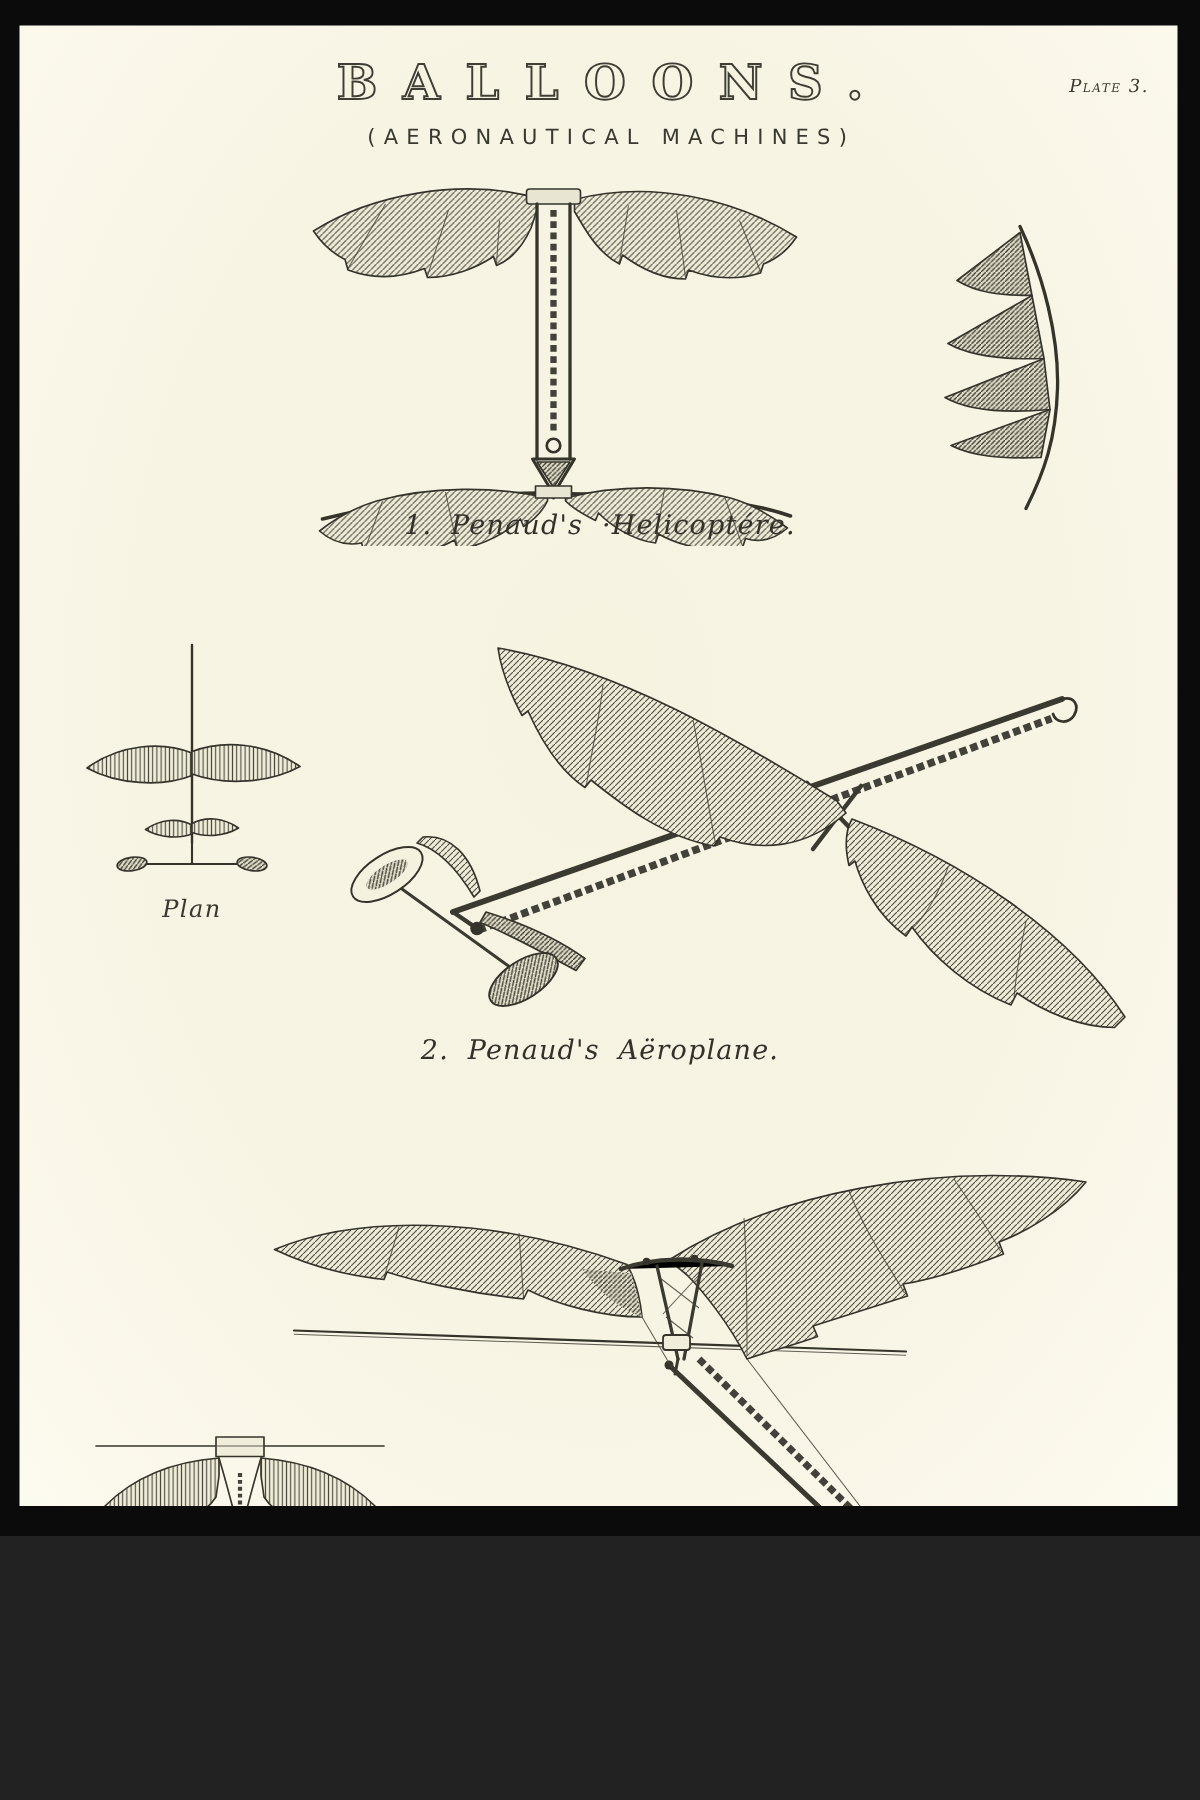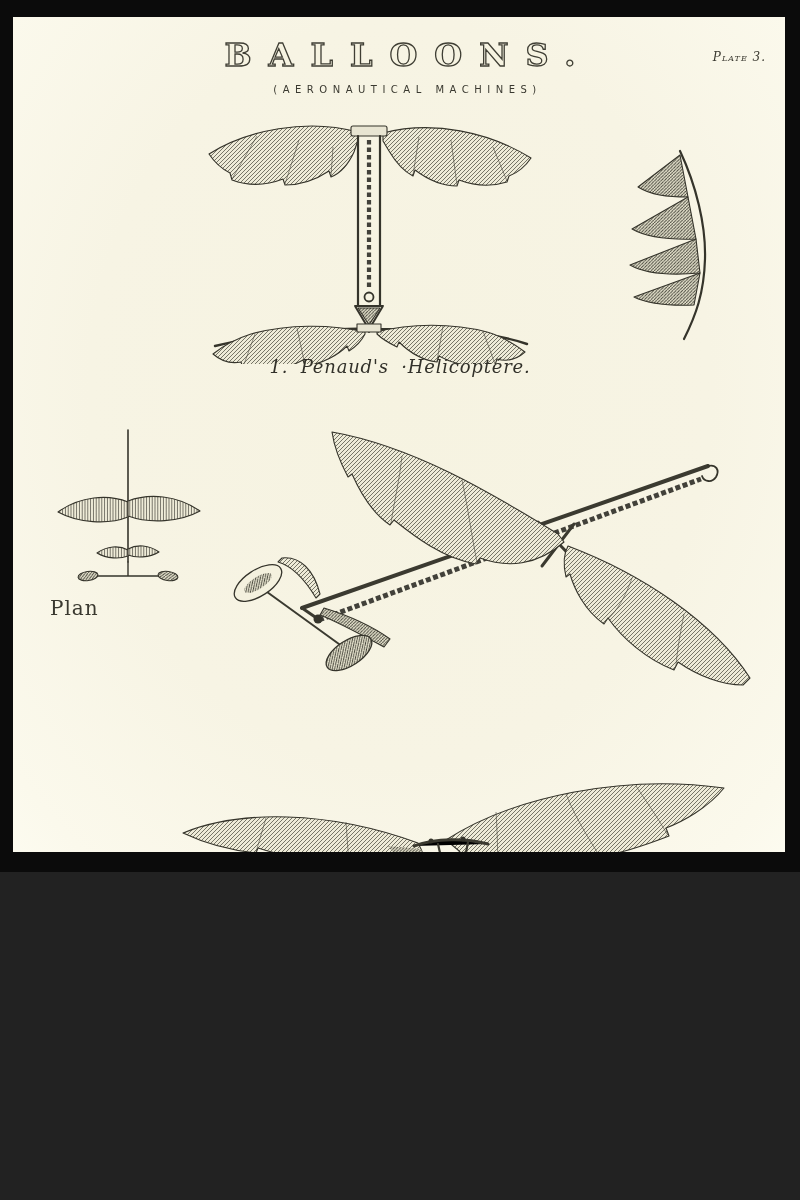--- a/index.html
+++ b/index.html
@@ -1,45 +1,45 @@
 <!DOCTYPE html>
 <html><head>
 <meta charset="utf-8">
 <style>
   html,body{margin:0;padding:0;background:#222;}
   .poster{
-    position:relative;width:800px;height:872px;overflow:hidden;
+    position:relative;width:800px;height:1024px;overflow:hidden;
     background:radial-gradient(ellipse at 50% 45%, #f6f3e1 0%, #f7f4e4 55%, #fbf9ec 88%, #fdfcf1 100%);
     font-family:"DejaVu Serif","Liberation Serif",serif;color:#35342b;
   }
   .frame{position:absolute;inset:0;border-style:solid;border-color:#0b0b0b;
     border-width:17px 15px 20px 13px;pointer-events:none;z-index:50;}
   .abs{position:absolute;}
   .title{
     left:0;right:0;top:36px;text-align:center;
     font-size:32px;font-weight:bold;letter-spacing:17px;padding-left:17px;
     color:#3f3e34;
     -webkit-text-fill-color:#f6f3e1;
     -webkit-text-stroke:1.3px #3f3e34;
   }
   .subtitle{
     left:0;right:0;top:84px;text-align:center;
-    font-size:10px;letter-spacing:5.5px;padding-left:15px;color:#3a3930;
+    font-size:14px;letter-spacing:5.5px;padding-left:15px;color:#3a3930;
     font-family:"DejaVu Sans","Liberation Sans",sans-serif;font-weight:500;
   }
   .plate-no{
     top:50px;right:34px;font-style:italic;font-variant:small-caps;
     font-size:12px;letter-spacing:1px;color:#3a3930;
   }
   .caption{
     left:0;right:0;text-align:center;font-style:italic;
     font-size:18px;letter-spacing:.8px;word-spacing:6px;color:#32312a;
   }
   .plan-label{
-    font-size:20px;color:#3a3930;letter-spacing:1px;
+    text-align:center;font-style:italic;font-size:16px;color:#3a3930;letter-spacing:1px;
   }
   
   .s{stroke:#35342b;stroke-width:1.1;fill:none;stroke-linecap:round;stroke-linejoin:round;}
   .f{stroke:#35342b;stroke-width:1.1;stroke-linejoin:round;}
   .t{stroke:#45443a;stroke-width:.7;fill:none;opacity:.85;}
   .rod{stroke:#3b3a30;stroke-linecap:round;}
   .band{stroke:#42413a;stroke-linecap:butt;}
 </style>
 </head>
 <body>
@@ -96,21 +96,21 @@
   </svg>
 
   <svg class="abs" style="left:606px;top:143px" width="112" height="198" viewBox="0 0 112 198" aria-hidden="true">
     <path class="s" style="stroke-width:2.2" d="M74,8 C90,42 100,82 99,116 C98,150 90,172 78,196"></path>
     <path class="f" fill="url(#pDark)" d="M74,12 L32,44 C45,52 60,54 82,54 Z"></path>
     <path class="f" fill="url(#pDark)" d="M82,54 L26,86 C40,94 62,97 90,96 Z"></path>
     <path class="f" fill="url(#pDark)" d="M90,96 L24,122 C38,130 60,133 94,130 Z"></path>
     <path class="f" fill="url(#pDark)" d="M94,130 L28,154 C42,161 60,163 88,162 Z"></path>
   </svg>
 
-  <div class="abs caption" style="top:356px">1. Penaud's ·Helicoptére.</div>
+  <div class="abs caption" style="top:340px">1. Penaud's ·Helicoptére.</div>
 
   <svg class="abs" style="left:50px;top:426px" width="156" height="170" viewBox="0 0 156 170" aria-hidden="true">
     <path class="s" style="stroke-width:1.6" d="M78,4 L78,136"></path>
     <path class="f" fill="url(#pVert)" d="M78,76 C58,68 30,70 8,86 C28,97 58,99 78,91 Z"></path>
     <path class="f" fill="url(#pVert)" d="M78,75 C99,67 127,69 150,85 C130,96 100,98 78,90 Z"></path>
     <path class="f" fill="url(#pVert)" d="M78,124 C69,119 57,120 47,127 C57,133 70,133 78,130 Z"></path>
     <path class="f" fill="url(#pVert)" d="M78,123 C87,118 99,119 109,126 C99,132 86,132 78,129 Z"></path>
     <path class="s" style="stroke-width:1.4" d="M42,150 L114,150 M78,136 L78,150"></path>
     <ellipse class="f" fill="url(#pDark)" cx="38" cy="150" rx="10" ry="4.5" transform="rotate(-8 38 150)"></ellipse>
     <ellipse class="f" fill="url(#pDark)" cx="118" cy="150" rx="10" ry="4.5" transform="rotate(8 118 150)"></ellipse>
@@ -139,20 +139,21 @@
     <g>
       <path class="rod" stroke-width="2" d="M34,168 L128,236"></path>
       <path class="rod" stroke-width="3" d="M80,192 L96,203"></path>
       <ellipse class="f" style="stroke-width:1.3" fill="#f4f1de" cx="36" cy="167" rx="27" ry="13" transform="rotate(-33 36 167)"></ellipse>
       <ellipse fill="url(#pDark)" cx="36" cy="167" rx="16" ry="6" transform="rotate(-33 36 167)"></ellipse>
       <ellipse class="f" style="stroke-width:1.3" fill="url(#pDark)" cx="127" cy="237" rx="26" ry="12.5" transform="rotate(-33 127 237)"></ellipse>
       <circle cx="96" cy="203" r="4.5" fill="#35342b"></circle>
     </g>
   </svg>
 
+  <div class="abs caption" style="top:690px">2. Penaud's Aëroplane.</div>
 
   <svg class="abs" style="left:146px;top:760px" width="620" height="348" viewBox="0 0 620 348" aria-hidden="true">
     <g>
       <path class="s" style="stroke-width:1.4" d="M50,127 L458,141"></path>
       <path class="t" d="M50,129.5 L458,143.5"></path>
     </g>
     <g>
       <path class="f" fill="url(#pHatch)" d="M37,73 C92,50 182,50 272,83 L275,89 C279,98 281,108 282,118 C256,118 226,110 206,100 L203,106 C166,102 130,94 112,88 L110,93 C82,90 56,82 37,73 Z"></path>
       <path fill="url(#pDark)" d="M242,86 L275,89 L282,118 C266,112 252,100 242,86 Z"></path>
       <path class="t" d="M120,58 L110,92 M200,62 L203,105"></path>

